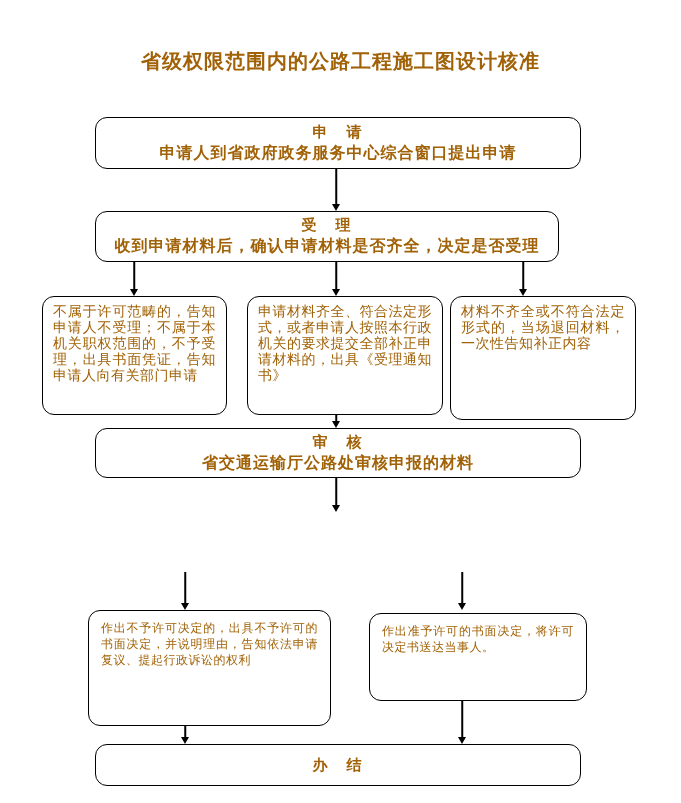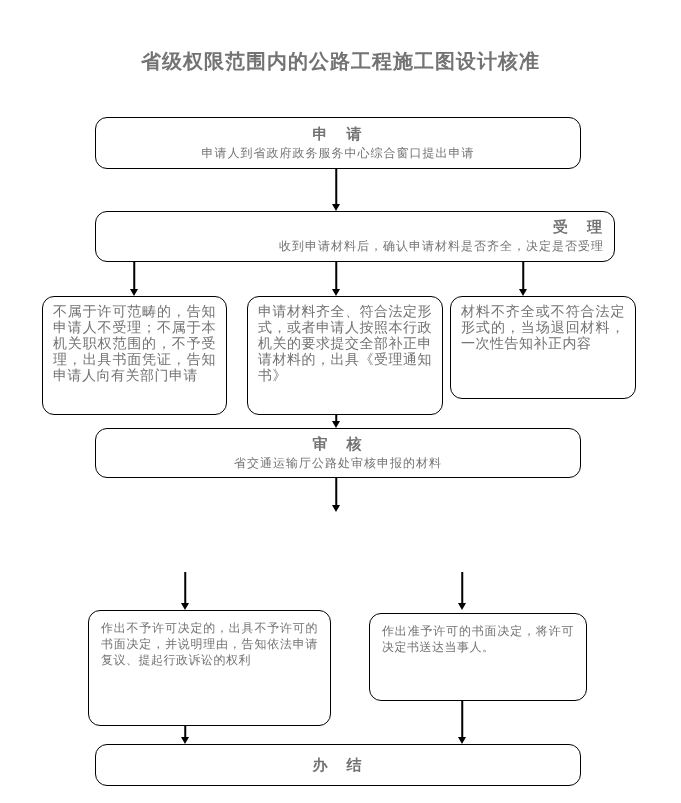--- a/index.html
+++ b/index.html
@@ -3,21 +3,21 @@
 <meta charset="utf-8">
 <style>
   * { margin: 0; padding: 0; box-sizing: border-box; }
   html, body { background: #ffffff; }
   .canvas {
     position: relative;
     width: 681px;
     height: 803px;
     margin: 0 auto;
     background: #ffffff;
-    color: #737373;
+    color: #a16207;
     font-family: "Liberation Serif", "DejaVu Serif", serif;
     overflow: hidden;
   }
   .title {
     position: absolute;
     top: 48px;
     left: 0;
     width: 100%;
     text-align: center;
     font-size: 20px;
@@ -38,21 +38,21 @@
     text-align: center;
     gap: 1px;
     padding: 4px 10px;
   }
   .heading {
     font-weight: bold;
     font-size: 15px;
     letter-spacing: 2px;
     white-space: pre;
   }
-  .body-line { font-size: 12px; letter-spacing: 1px; }
+  .body-line { font-size: 16px; letter-spacing: 1px; font-weight: bold; }
   .textbox {
     padding: 7px 10px;
     font-size: 14px;
     line-height: 16px;
     text-align: justify;
     letter-spacing: 0.5px;
   }
   .textbox.big { font-size: 12px; padding: 9px 12px; }
   .arrow { position: absolute; width: 12px; }
   .arrow::before {
@@ -84,38 +84,38 @@
 
   <h1 class="title">省级权限范围内的公路工程施工图设计核准</h1>
 
   <div class="node center-node" style="left:95px; top:117px; width:486px; height:52px;">
     <div class="heading">申　请</div>
     <div class="body-line">申请人到省政府政务服务中心综合窗口提出申请</div>
   </div>
 
   <div class="arrow" style="left:330px; top:169px; height:42px;"></div>
 
-  <div class="node center-node" style="left:95px; top:211px; width:520px; height:51px;align-items:flex-end;">
+  <div class="node center-node" style="left:95px; top:211px; width:464px; height:51px;">
     <div class="heading">受　理</div>
     <div class="body-line">收到申请材料后，确认申请材料是否齐全，决定是否受理</div>
   </div>
 
   <div class="arrow" style="left:128px; top:262px; height:34px;"></div>
   <div class="arrow" style="left:330px; top:262px; height:34px;"></div>
   <div class="arrow" style="left:517px; top:262px; height:34px;"></div>
 
   <div class="node textbox" style="left:42px; top:296px; width:185px; height:119px;">
     <span>不属于许可范畴的，告知申请人不受理；不属于本机关职权范围的，不予受理，出具书面凭证，告知申请人向有关部门申请</span>
   </div>
 
   <div class="node textbox" style="left:236px; top:296px; width:196px; height:119px;margin-left:11px;">
     <span>申请材料齐全、符合法定形式，或者申请人按照本行政机关的要求提交全部补正申请材料的，出具《受理通知书》</span>
   </div>
 
-  <div class="node textbox" style="left:450px; top:296px; width:186px; height:103px;">
+  <div class="node textbox" style="left:450px; top:296px; width:186px; height:124px;">
     <span>材料不齐全或不符合法定形式的，当场退回材料，一次性告知补正内容</span>
   </div>
 
   <div class="arrow" style="left:330px; top:415px; height:13px;"></div>
 
   <div class="node center-node" style="left:95px; top:428px; width:486px; height:50px;">
     <div class="heading">审　核</div>
     <div class="body-line">省交通运输厅公路处审核申报的材料</div>
   </div>
 

